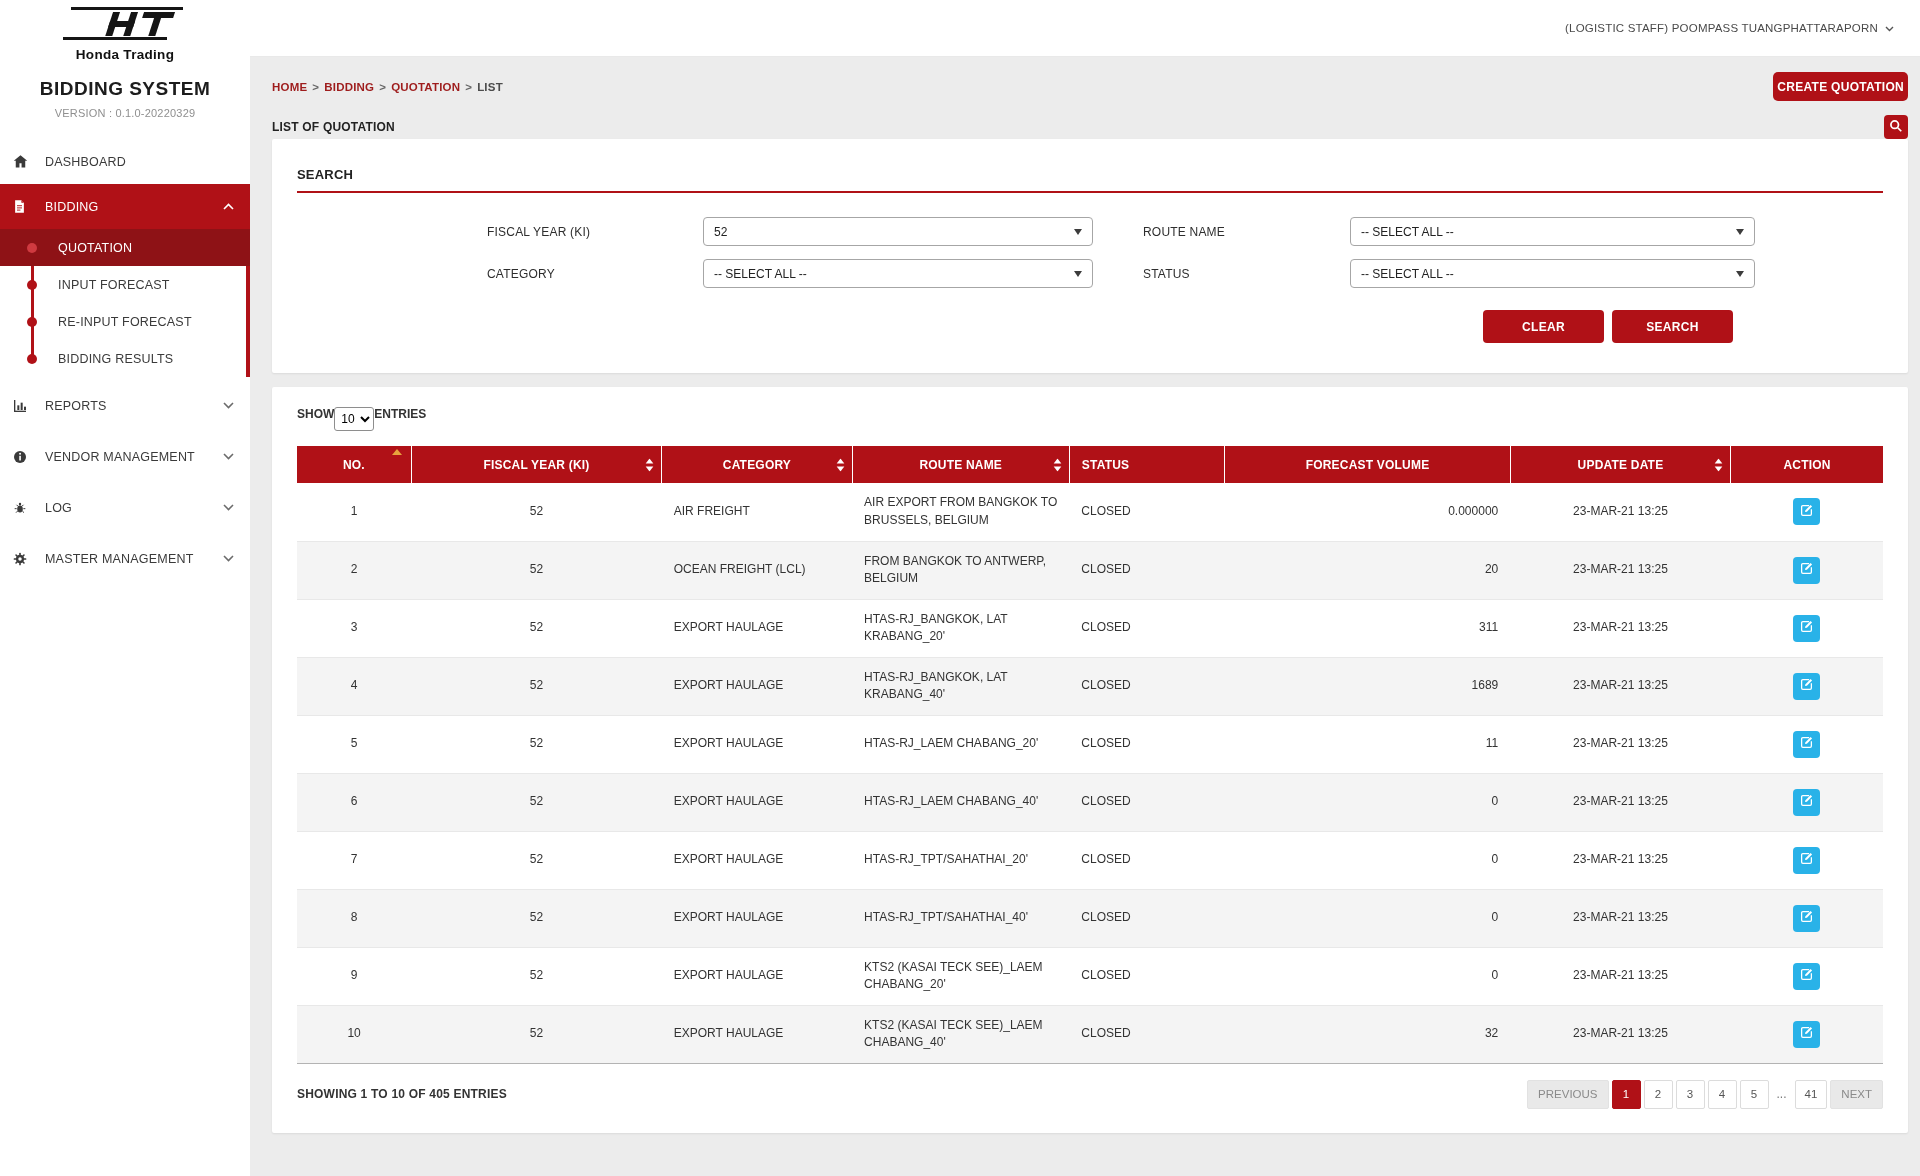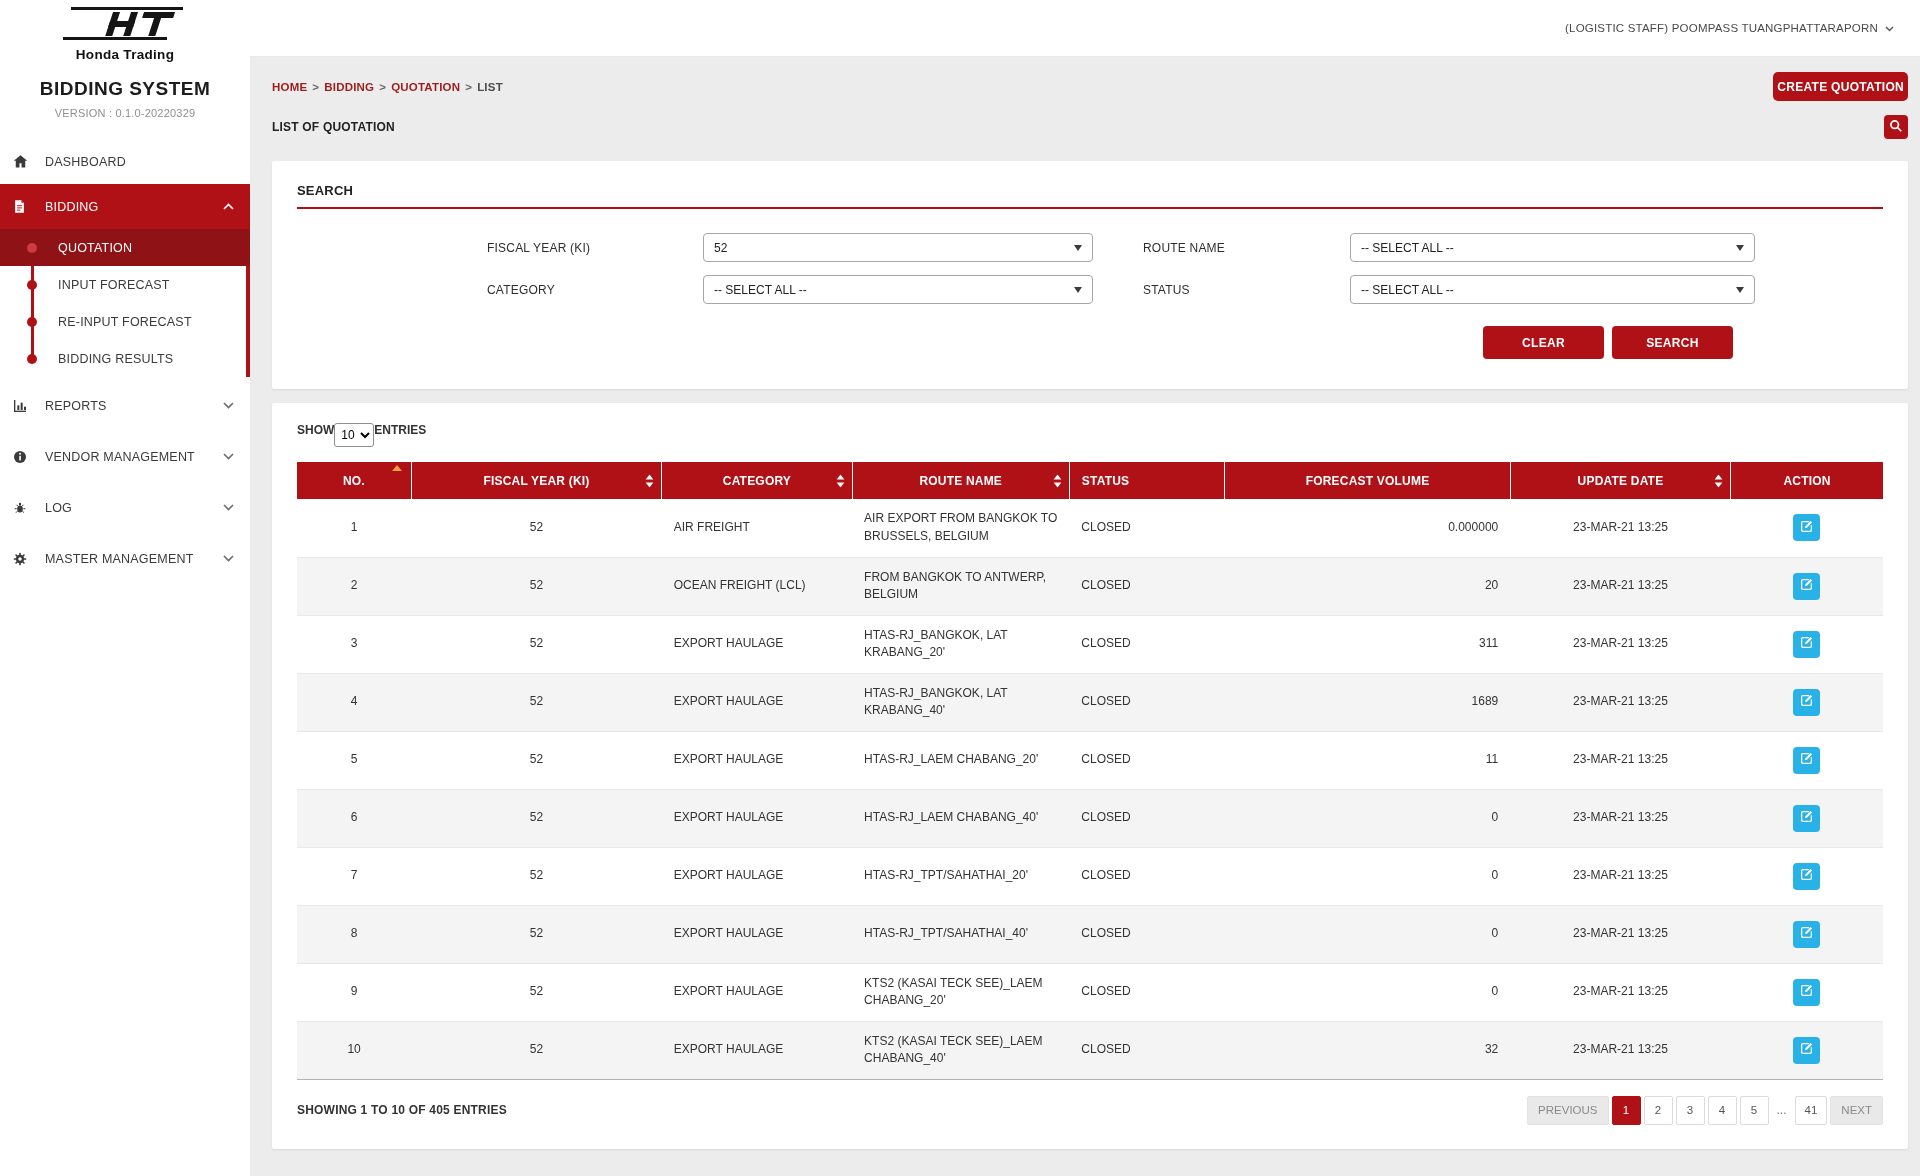--- a/index.html
+++ b/index.html
@@ -46,21 +46,21 @@
   .breadcrumb{font-size:11.5px;font-weight:bold;display:flex;gap:5px;align-items:center;letter-spacing:.2px;}
   .crumb-link{color:var(--link);cursor:pointer;}
   .crumb-sep{color:#666;}
   .crumb-current{color:#4c4c4c;}
   .btn-create{background:var(--primary);color:#fff;border:none;border-radius:5px;height:29px;padding:0 4px;font-size:12px;font-weight:bold;letter-spacing:.3px;cursor:pointer;}
   .title-row{display:flex;align-items:center;justify-content:space-between;margin-top:14px;}
   .page-title{font-size:12px;font-weight:bold;color:#222;letter-spacing:.2px;}
   .search-toggle{width:24px;height:24px;background:var(--primary);border:none;border-radius:4px;display:flex;align-items:center;justify-content:center;cursor:pointer;}
 
   .card{background:#fff;border-radius:2px;box-shadow:0 1px 2px rgba(0,0,0,.08);}
-  .search-card{margin-top:22px;padding:22px 25px 30px;}
+  .search-card{margin-top:0;padding:28px 25px 30px;}
   .search-title{font-size:13px;font-weight:bold;color:#222;letter-spacing:.2px;}
   .search-rule{height:2px;background:var(--primary);margin-top:9px;}
   .search-form{margin-top:24px;}
   .form-row{display:flex;align-items:center;margin-bottom:13px;padding-left:190px;}
   .f-label{width:216px;font-size:12px;color:#2e2e2e;letter-spacing:.2px;}
   .f-label.second{width:207px;margin-left:50px;}
   .select-box{width:390px;height:29px;border:1px solid #a6a6a6;border-radius:4px;background:#fff;display:flex;align-items:center;justify-content:space-between;padding:0 10px;font-size:12px;color:#222;cursor:pointer;}
   .select-box.wide{width:405px;}
   .caret-down{width:0;height:0;border-left:4.5px solid transparent;border-right:4.5px solid transparent;border-top:6px solid #3c3c3c;}
   .btn-row{display:flex;justify-content:flex-end;gap:8px;padding-right:150px;margin-top:22px;}

